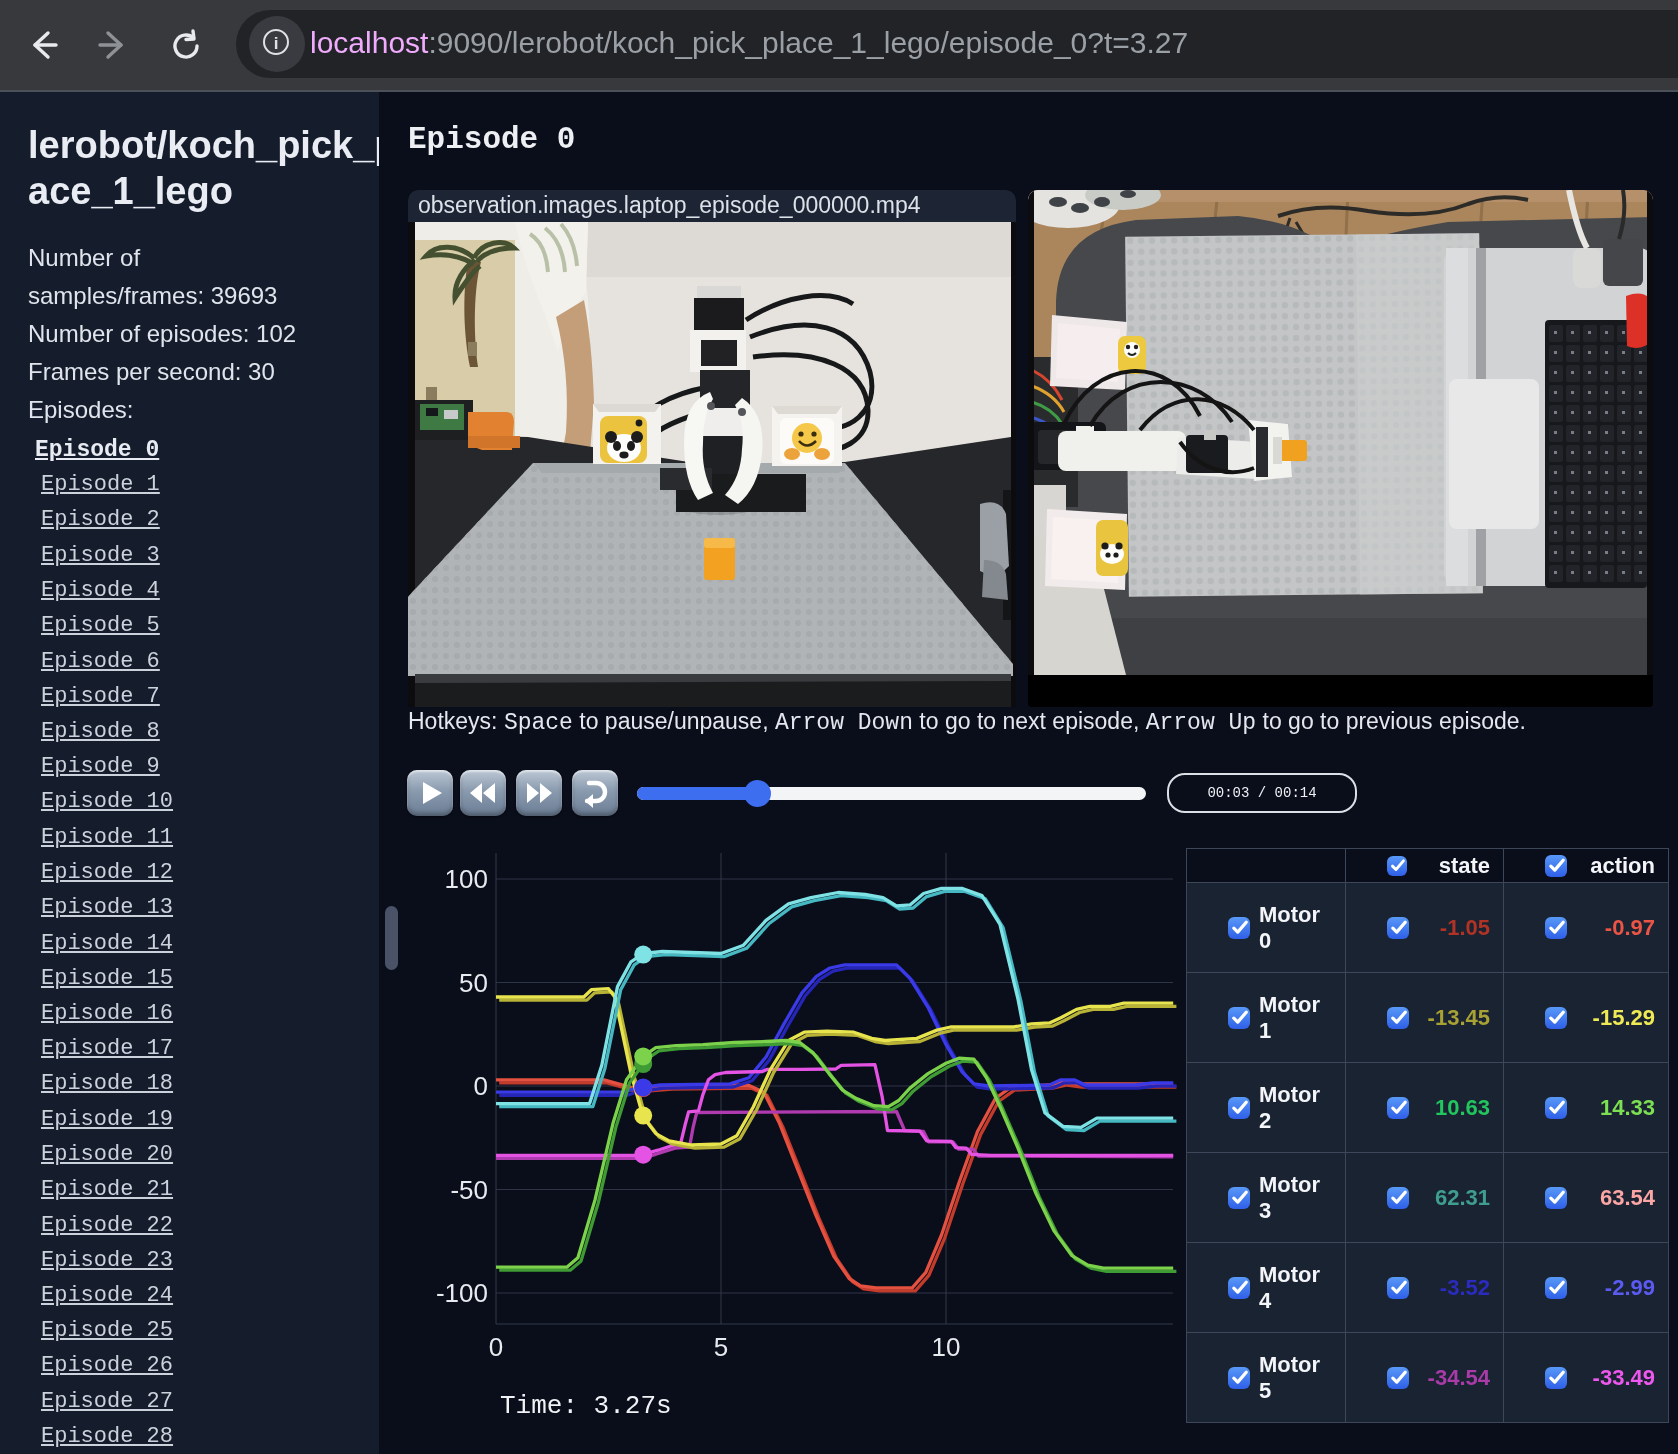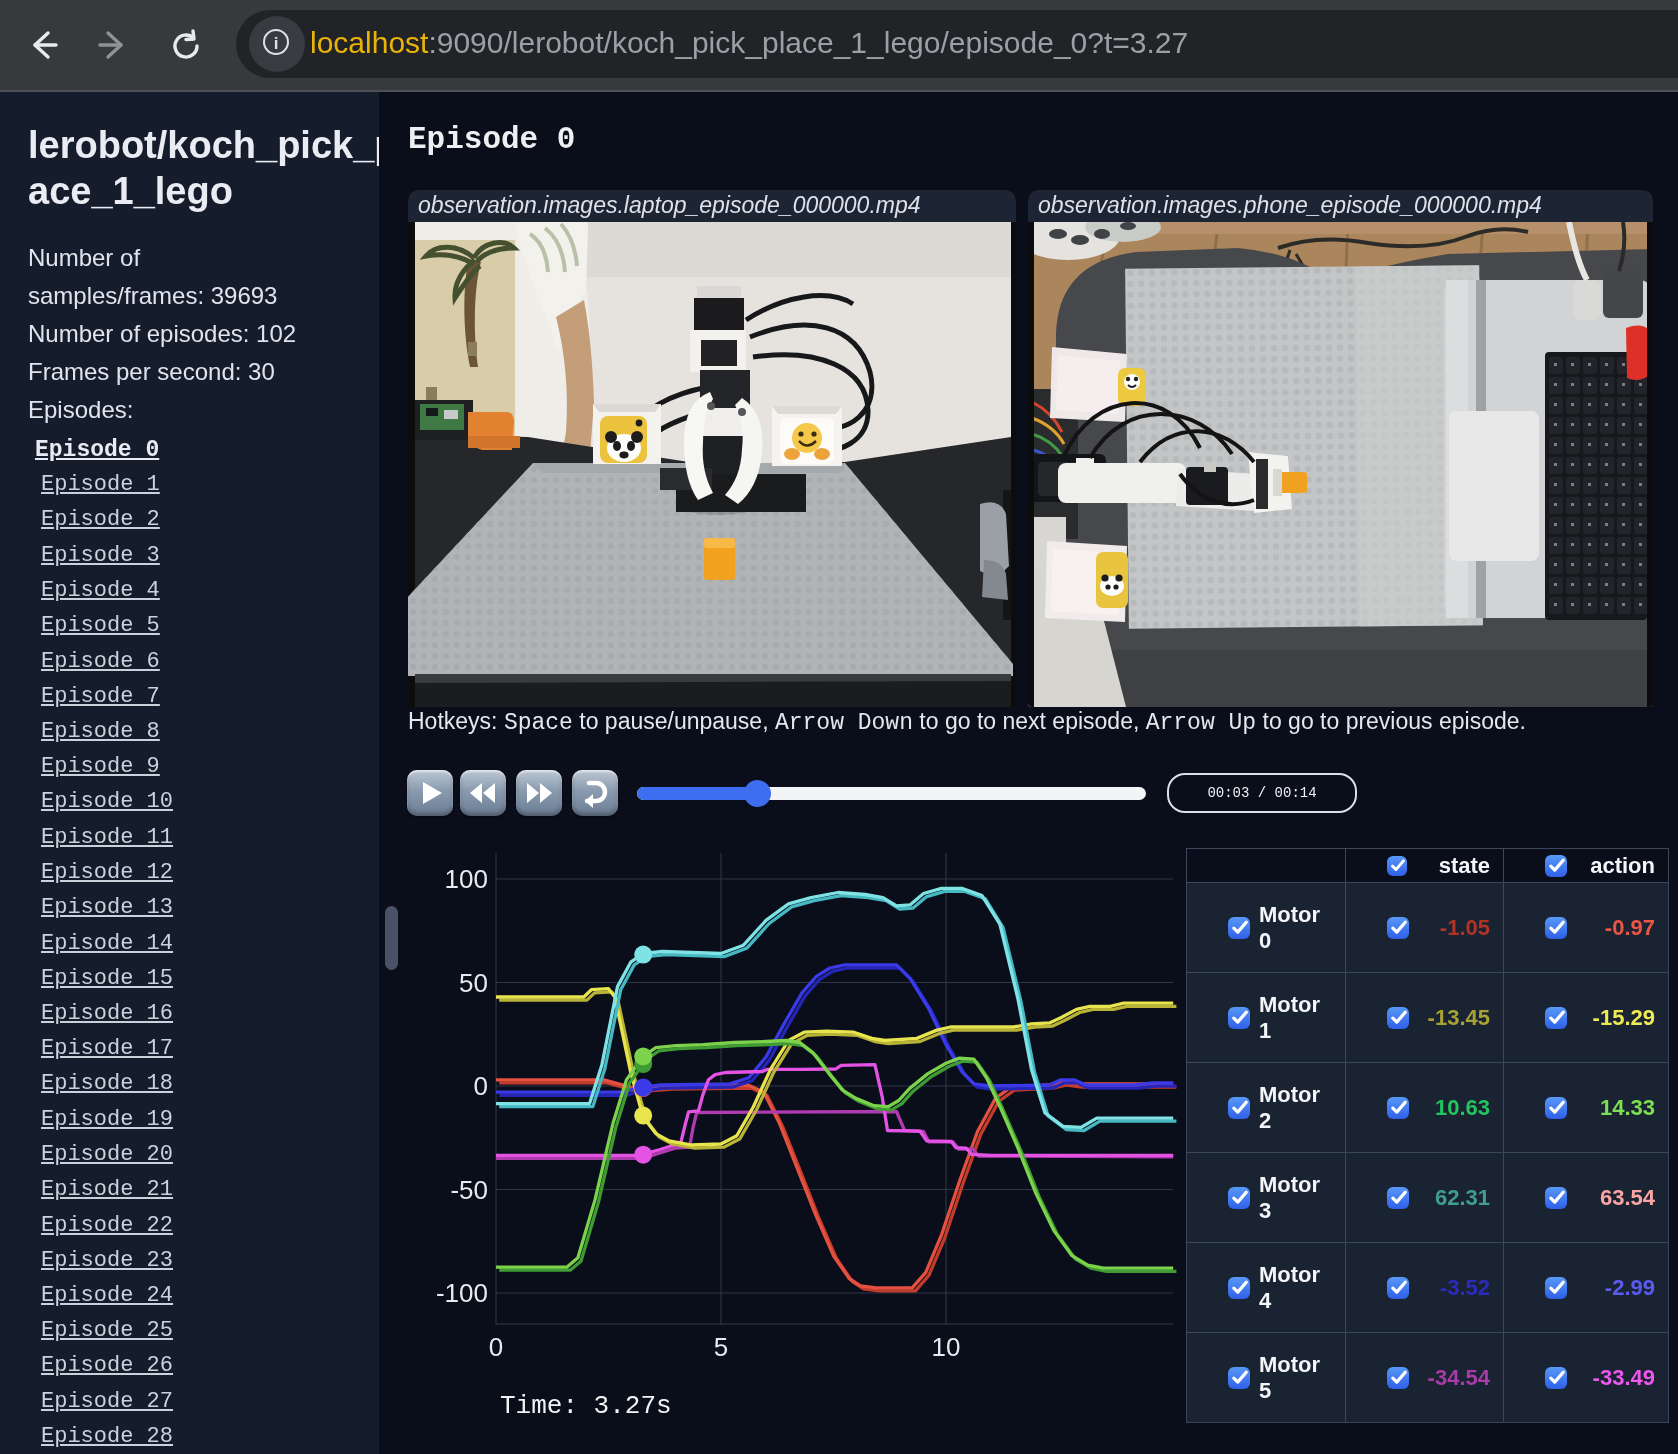--- a/index.html
+++ b/index.html
@@ -7,35 +7,35 @@
 
 #chrome { position:absolute; left:0; top:0; width:1678px; height:92px; background:#38393d; border-bottom:2px solid #4c5058; }
 #chrome .nav { position:absolute; top:28px; color:#e8eaed; font-size:30px; }
 #pill { position:absolute; left:236px; top:10px; width:1442px; height:68px; background:#212327;
   border-radius:34px 0 0 34px; }
 #halo { position:absolute; left:13px; top:6px; width:56px; height:56px; border-radius:50%; background:#3a3b40; }
 #info { position:absolute; left:27px; top:19px; width:26px; height:26px; border-radius:50%;
   border:2.4px solid #dfe1e5; color:#dfe1e5; font-size:17px; text-align:center; line-height:25px;
   font-weight:bold; }
 #url { position:absolute; left:74px; top:16px; font-size:30px; color:#9aa0a6; white-space:nowrap; }
-#url b { color:#eab308; font-weight:normal; }
+#url b { color:#f0abfc; font-weight:normal; }
 
 #sidebar { position:absolute; left:0; top:92px; width:379px; height:1362px; background:#151c2c; color:#e3e7ee; }
 #sb-title { position:absolute; left:28px; top:30px; width:340px; font-size:38px; font-weight:bold;
   line-height:46px; color:#e9ecf2; }
 #sb-meta { position:absolute; left:28px; top:147px; width:330px; font-size:24px; line-height:38px; color:#e0e4ec; }
 .ep { position:absolute; left:41px; font-family:"Liberation Mono", monospace; font-size:22px;
   color:#ccd2dc; text-decoration:underline; }
 .ep0 { left:35px; font-weight:bold; font-size:23px; color:#e8ecf2; }
 #sb-scroll { position:absolute; left:385px; top:906px; width:13px; height:64px; border-radius:7px; background:#4a5268; }
 #main { position:absolute; left:379px; top:92px; width:1299px; height:1362px; background:#0a0d1a; }
 h1 { position:absolute; left:408px; top:122px; font-family:"Liberation Mono", monospace;
   font-size:31px; font-weight:bold; color:#edeff3; }
 
-.vid { position:absolute; top:190px; border-radius:10px 10px 4px 4px; overflow:hidden; background:#000;font-style:italic; }
+.vid { position:absolute; top:190px; border-radius:10px 10px 4px 4px; overflow:hidden; background:#000; }
 .vcap { height:32px; background:#1d2534; color:#dde1e9; font-size:23px; line-height:31px; padding-left:10px;
   white-space:nowrap; }
 #vid1 { left:408px; width:608px; height:517px; }
 #vid2 { left:1028px; width:625px; height:517px; }
 
 #hotkeys { position:absolute; left:408px; top:708px; font-size:23px; color:#e4e7ed; }
 #hotkeys .m { font-family:"Liberation Mono", monospace; }
 
 .btn { position:absolute; top:770px; width:46px; height:46px; border-radius:10px;
   background:linear-gradient(180deg,#bcc7d4 0%,#8a9baf 45%,#6b7d94 100%);
@@ -201,21 +201,21 @@
         <path d="M302,170 q-26,10 -26,50 q0,38 14,58 l15,-7 q-12,-22 -10,-50 q0,-28 10,-44 Z" fill="#f7f7f4"></path>
         <path d="M334,176 q24,16 20,56 q-4,34 -24,50 l-13,-9 q16,-18 17,-46 q3,-26 -7,-44 Z" fill="#f5f5f2"></path>
         <circle cx="303" cy="184" r="4" fill="#55565a"></circle>
         <circle cx="334" cy="190" r="4" fill="#55565a"></circle>
         <rect x="296" y="316" width="31" height="42" rx="3" fill="#f2a220"></rect>
         <rect x="296" y="316" width="31" height="10" rx="3" fill="#f7b947"></rect>
         <rect x="595" y="268" width="8" height="130" fill="#141517"></rect>
         <path d="M572,282 q20,-6 26,10 l3,52 q-12,14 -29,5 Z" fill="#9aa0a5"></path>
         <path d="M576,338 q18,0 22,14 l2,26 l-26,-3 Z" fill="#83898e"></path>
       </svg></div>
-<div class="vid" id="vid2"><div class="vcap">observation.images.phone_episode_000000.mp4</div><svg width="625" height="485" viewBox="0 0 625 485">
+<div class="vid" id="vid2"><svg width="625" height="485" viewBox="0 0 625 485">
         <rect width="625" height="485" fill="#ab865d"></rect>
         <g stroke="#91704a" stroke-width="3">
           <line x1="80" y1="0" x2="70" y2="60"></line>
           <line x1="190" y1="0" x2="185" y2="50"></line>
           <line x1="320" y1="0" x2="318" y2="46"></line>
           <line x1="455" y1="0" x2="452" y2="44"></line>
           <line x1="560" y1="0" x2="558" y2="40"></line>
         </g>
         <rect width="625" height="12" fill="#b5906a"></rect>
         <ellipse cx="40" cy="14" rx="52" ry="24" fill="#e5e3df"></ellipse>

